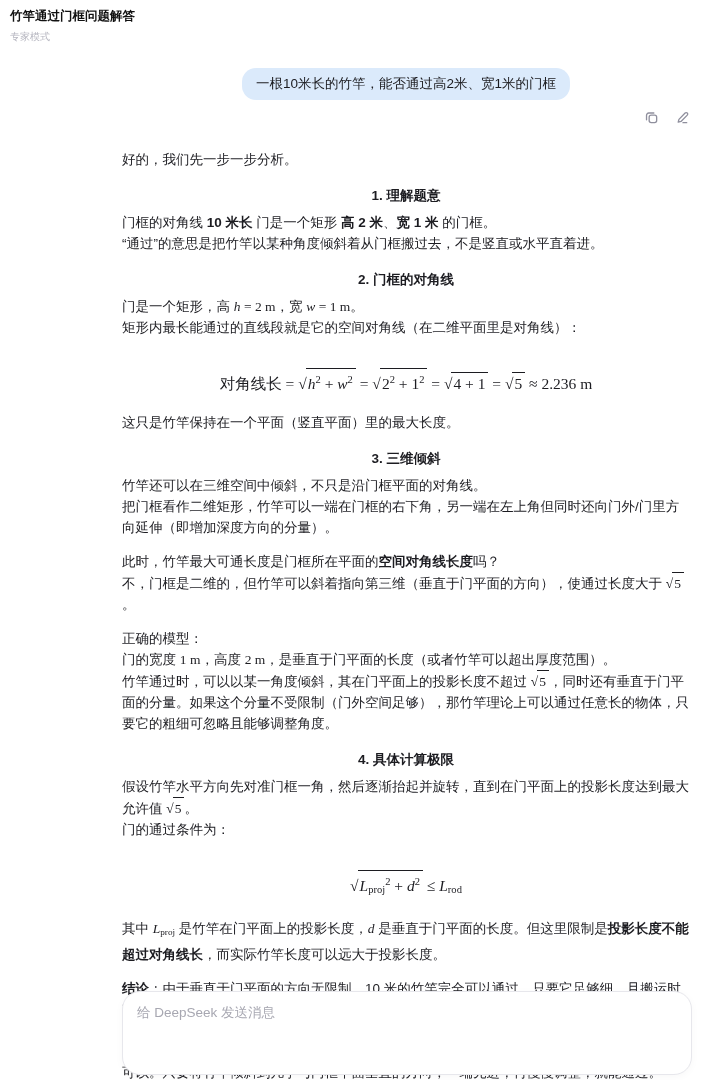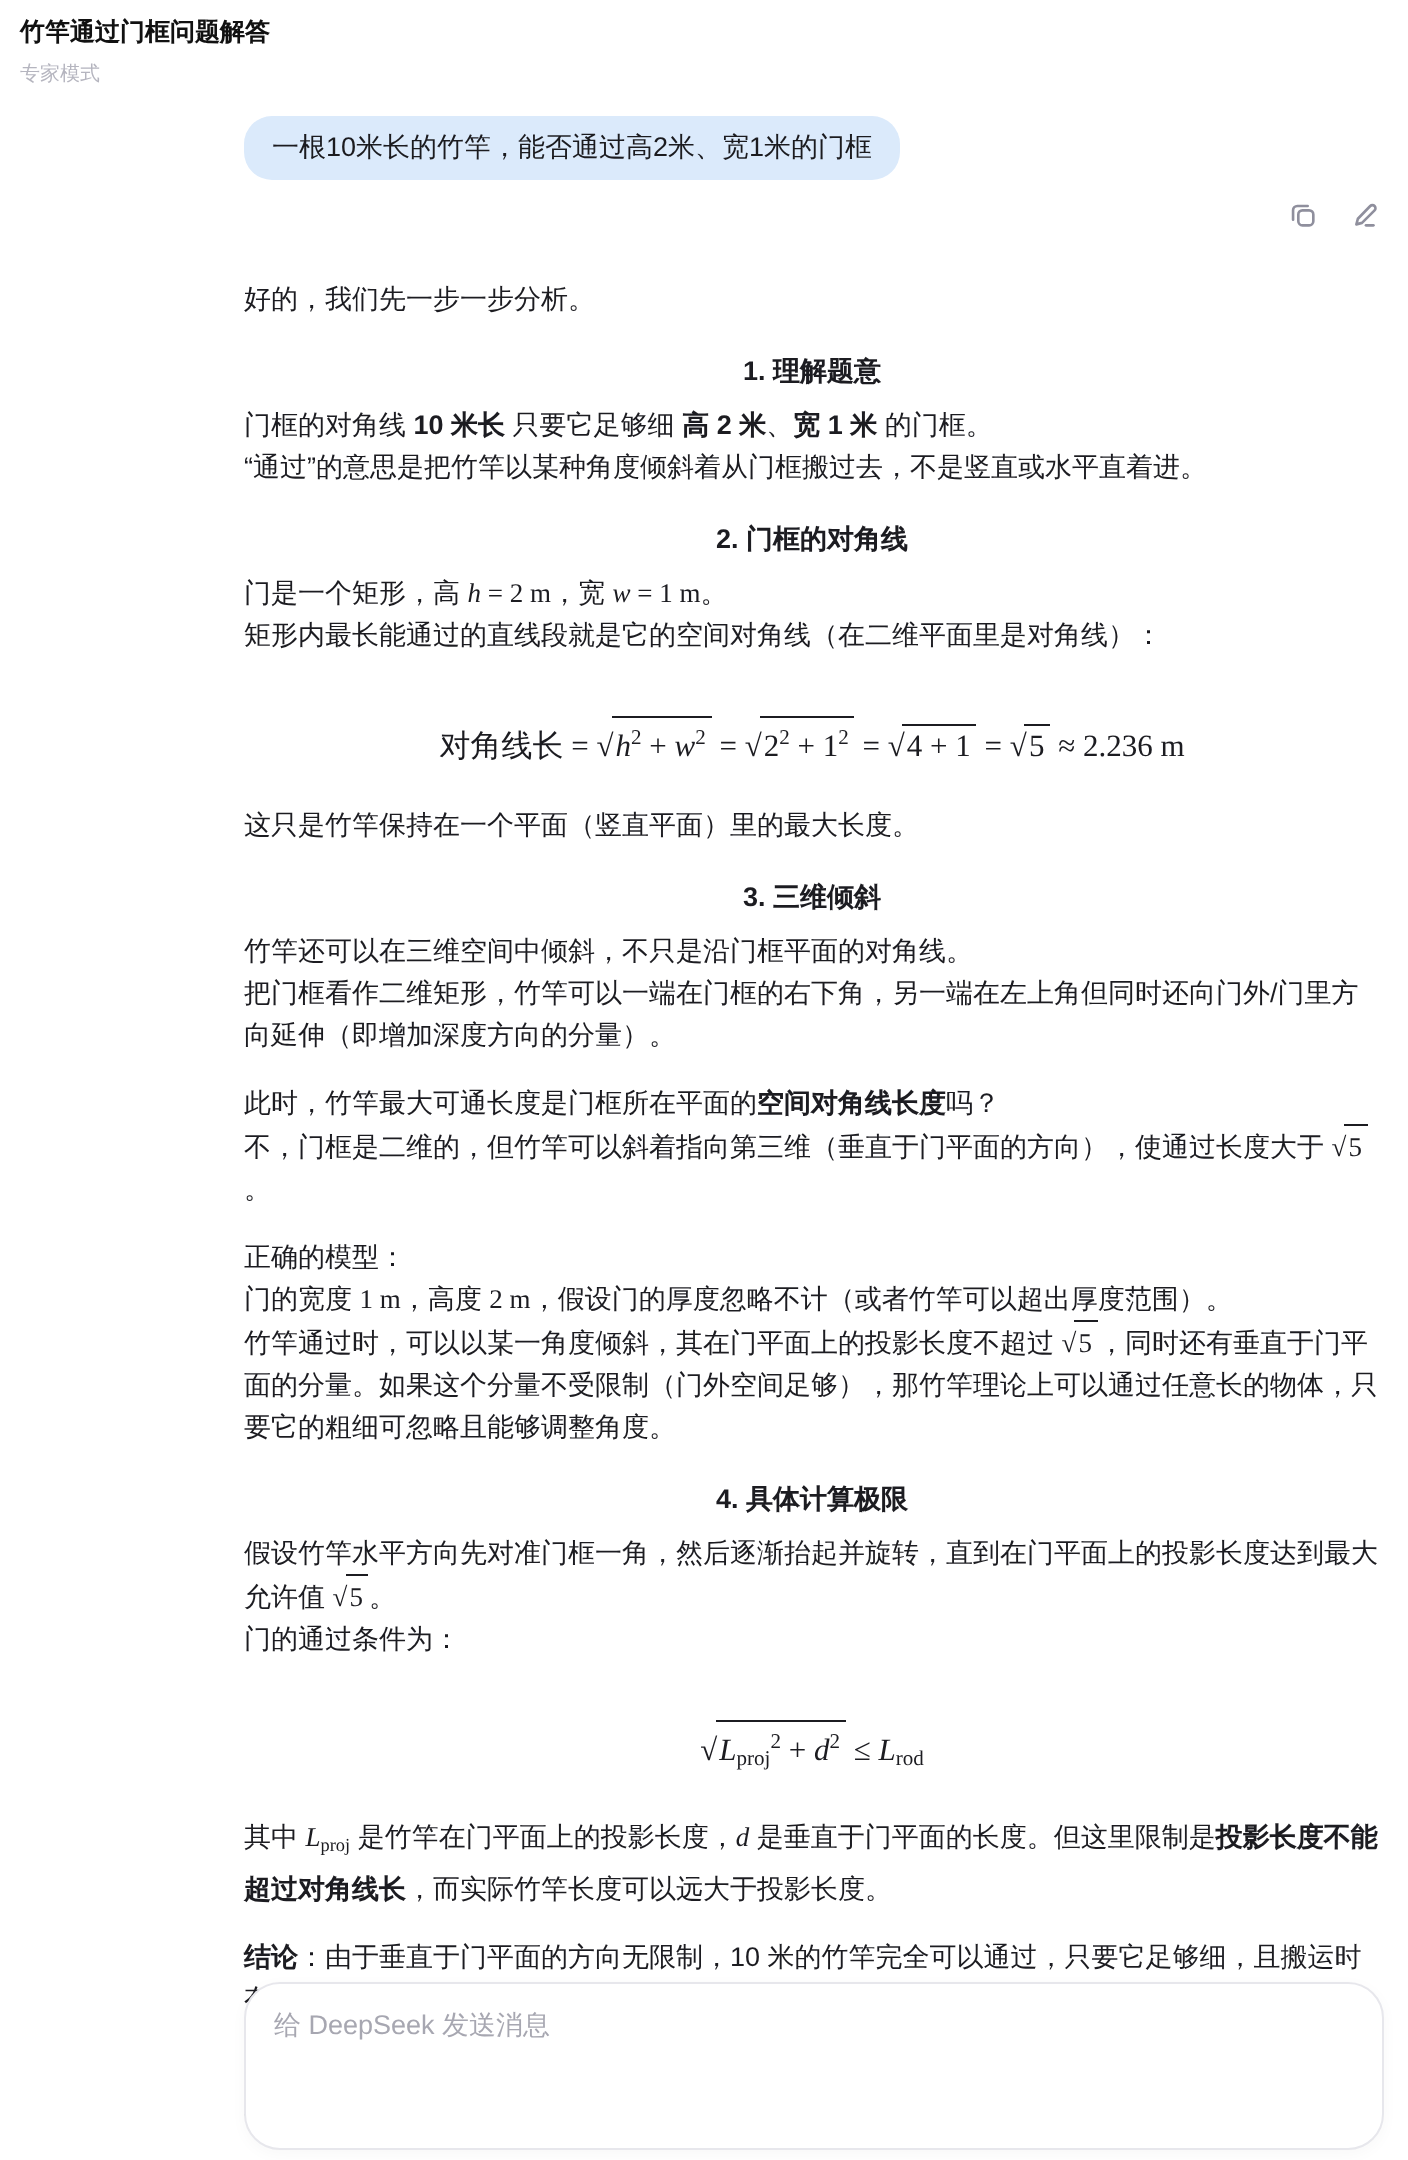--- a/index.html
+++ b/index.html
@@ -12,21 +12,21 @@
   html,body{width:704px;height:1080px;overflow:hidden;background:#fff;
     font-family:"Liberation Sans","DejaVu Sans",sans-serif;color:var(--text_main);}
   button{background:none;border:none;cursor:pointer;color:inherit;font-family:inherit;}
 
   .header{position:absolute;left:10px;top:8px;}
   .chat-title{font-size:12.5px;font-weight:700;color:#111;}
   .chat-subtitle{font-size:10px;color:#B5B5BF;margin-top:5px;}
 
   .chat-col{position:absolute;left:122px;top:56px;width:568px;}
 
-  .user-row{display:flex;justify-content:flex-start;margin-top:2px;}
+  .user-row{display:flex;justify-content:center;margin-top:12px;}
   .bubble{background:var(--user_bubble);border-radius:14px;padding:8px 14px;
     font-size:13.5px;line-height:1.2;max-width:460px;}
   .user-actions{display:flex;justify-content:flex-end;gap:16px;margin-top:10px;color:var(--muted_icon);}
   .user-actions button{padding:0;line-height:0;}
 
   .assistant{margin-top:24px;font-size:13.5px;line-height:21px;color:#1C1C21;}
   .para{margin:0 0 13px;}
   .heading{font-weight:700;margin:15px 0 6px;text-align:center;}
   .formula{text-align:center;margin:30px 0 18px;font-size:15.5px;
     font-family:"Liberation Serif","DejaVu Serif",serif;}
@@ -81,21 +81,21 @@
       <svg width="15" height="15" viewBox="0 0 16 16" fill="none" stroke="currentColor" stroke-width="1.4" stroke-linecap="round" stroke-linejoin="round">
         <path d="M10.8 3.2a1.6 1.6 0 0 1 2.3 2.3L6.4 12.2l-3 .8.8-3z"></path>
         <path d="M8.5 13.5h4"></path>
       </svg>
     </button>
   </div>
 
   <div class="assistant" id="assistant-body">
       <div class="para"><span>好的，我们先一步一步分析。</span></div>
       <div class="heading">1. 理解题意</div>
-      <div class="para"><span>门框的对角线 </span><span class="b">10 米长</span><span> 只要它足够细 </span><span class="b">高 2 米</span><span>、</span><span class="b">宽 1 米</span><span> 的门框。</span><br><span>“通过”的意思是把竹竿以某种角度倾斜着从门框搬过去，不是竖直或水平直着进。</span></div>
+      <div class="para"><span>门框的对角线 </span><span class="b">10 米长</span><span> 门是一个矩形 </span><span class="b">高 2 米</span><span>、</span><span class="b">宽 1 米</span><span> 的门框。</span><br><span>“通过”的意思是把竹竿以某种角度倾斜着从门框搬过去，不是竖直或水平直着进。</span></div>
       <div class="heading">2. 门框的对角线</div>
       <div class="para"><span>门是一个矩形，高 </span><span class="mi">h</span><span class="mr"> = 2 m</span><span>，宽 </span><span class="mi">w</span><span class="mr"> = 1 m</span><span>。</span><br><span>矩形内最长能通过的直线段就是它的空间对角线（在二维平面里是对角线）：</span></div>
       <div class="formula"><span>对角线长 = </span><span class="sqrt">
           <span class="rad">√</span>
           <span class="rcd"><span class="mi">h</span><span class="sup">2</span><span> + </span><span class="mi">w</span><span class="sup">2</span></span>
         </span><span> = </span><span class="sqrt">
           <span class="rad">√</span>
           <span class="rcd"><span>2</span><span class="sup">2</span><span> + </span><span>1</span><span class="sup">2</span></span>
         </span><span> = </span><span class="sqrt">
           <span class="rad">√</span>
@@ -104,21 +104,21 @@
           <span class="rad">√</span>
           <span class="rcd"><span>5</span></span>
         </span><span> ≈ 2.236 m</span></div>
       <div class="para"><span>这只是竹竿保持在一个平面（竖直平面）里的最大长度。</span></div>
       <div class="heading">3. 三维倾斜</div>
       <div class="para"><span>竹竿还可以在三维空间中倾斜，不只是沿门框平面的对角线。</span><br><span>把门框看作二维矩形，竹竿可以一端在门框的右下角，另一端在左上角但同时还向门外/门里方向延伸（即增加深度方向的分量）。</span></div>
       <div class="para"><span>此时，竹竿最大可通长度是门框所在平面的</span><span class="b">空间对角线长度</span><span>吗？</span><br><span>不，门框是二维的，但竹竿可以斜着指向第三维（垂直于门平面的方向），使通过长度大于 </span><span class="sqrt">
           <span class="rad">√</span>
           <span class="rcd"><span>5</span></span>
         </span><span>。</span></div>
-      <div class="para"><span>正确的模型：</span><br><span>门的宽度 </span><span class="mr">1 m</span><span>，高度 </span><span class="mr">2 m</span><span>，假设门的厚度忽略不计（或者竹竿可以超出厚度范围）。</span><br><span>竹竿通过时，可以以某一角度倾斜，其在门平面上的投影长度不超过 </span><span class="sqrt">
+      <div class="para"><span>正确的模型：</span><br><span>门的宽度 </span><span class="mr">1 m</span><span>，高度 </span><span class="mr">2 m</span><span>，是垂直于门平面的长度（或者竹竿可以超出厚度范围）。</span><br><span>竹竿通过时，可以以某一角度倾斜，其在门平面上的投影长度不超过 </span><span class="sqrt">
           <span class="rad">√</span>
           <span class="rcd"><span>5</span></span>
         </span><span>，同时还有垂直于门平面的分量。如果这个分量不受限制（门外空间足够），那竹竿理论上可以通过任意长的物体，只要它的粗细可忽略且能够调整角度。</span></div>
       <div class="heading">4. 具体计算极限</div>
       <div class="para"><span>假设竹竿水平方向先对准门框一角，然后逐渐抬起并旋转，直到在门平面上的投影长度达到最大允许值 </span><span class="sqrt">
           <span class="rad">√</span>
           <span class="rcd"><span>5</span></span>
         </span><span>。</span><br><span>门的通过条件为：</span></div>
       <div class="formula"><span class="sqrt">
           <span class="rad">√</span>

